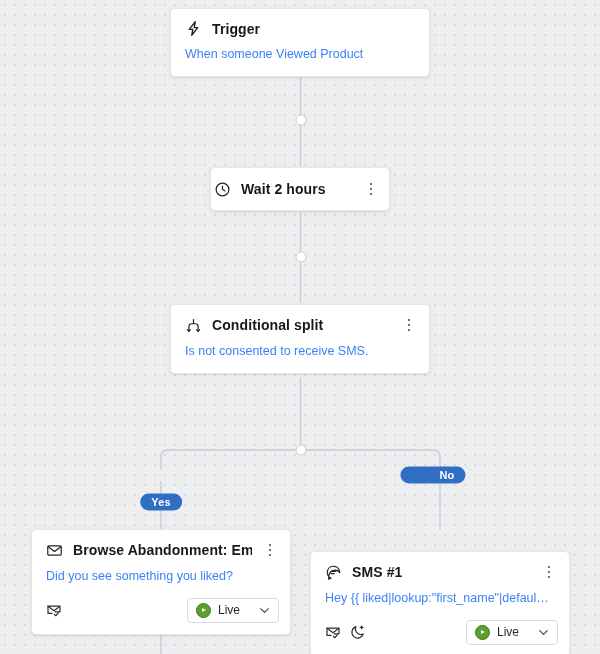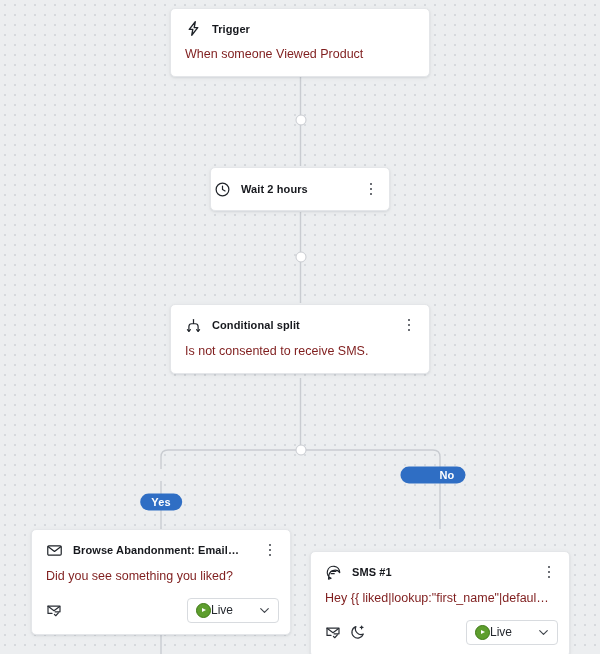--- a/index.html
+++ b/index.html
@@ -68,21 +68,21 @@
     flex: 0 0 auto;
     width: 17px;
     height: 17px;
     display: flex;
     align-items: center;
     justify-content: center;
     color: #1f2329;
   }
   .card-title {
     flex: 1 1 auto;
-    font-size: 11px;
+    font-size: 14px;
     font-weight: bold;
     color: #16181d;
     white-space: nowrap;
     overflow: hidden;
     letter-spacing: 0.1px;
   }
   .kebab {
     flex: 0 0 auto;
     width: 16px;
     height: 18px;
@@ -97,21 +97,21 @@
     display: block;
     width: 2.6px;
     height: 2.6px;
     border-radius: 50%;
     background: #3c4048;
   }
 
   .card-body {
     padding: 0 14px 13px 14px;
     font-size: 12.5px;
-    color: #7f1d1d;
+    color: #3b82f6;
     white-space: nowrap;
     overflow: hidden;
     line-height: 1.25;
   }
 
   .card-foot {
     display: flex;
     align-items: center;
     padding: 0 11px 11px 14px;
     gap: 9px;
@@ -126,20 +126,21 @@
   }
   .foot-spacer { flex: 1 1 auto; }
 
   
   .status-select {
     display: flex;
     align-items: center;
     box-sizing: border-box;
     height: 25px;
     padding: 0 7px 0 8px;
+    gap: 7px;
     background: #ffffff;
     border: 1px solid #d8dbdf;
     border-radius: 4px;
     cursor: pointer;
     min-width: 92px;
   }
   .status-dot {
     flex: 0 0 auto;
     width: 13px;
     height: 13px;

